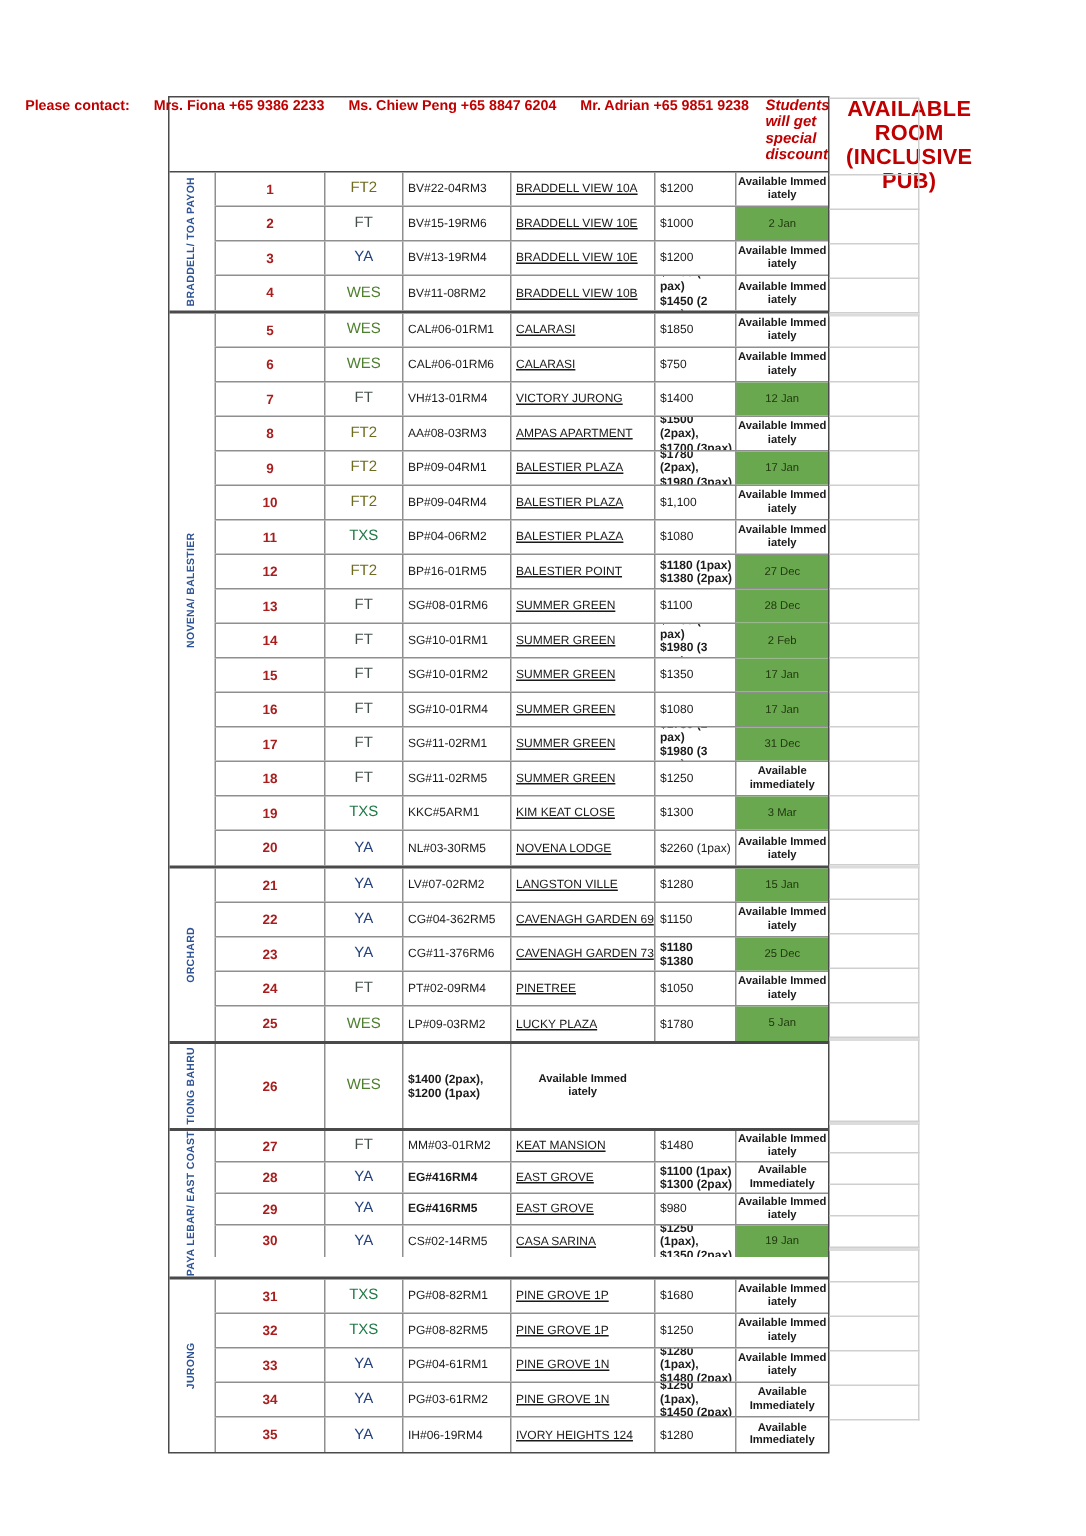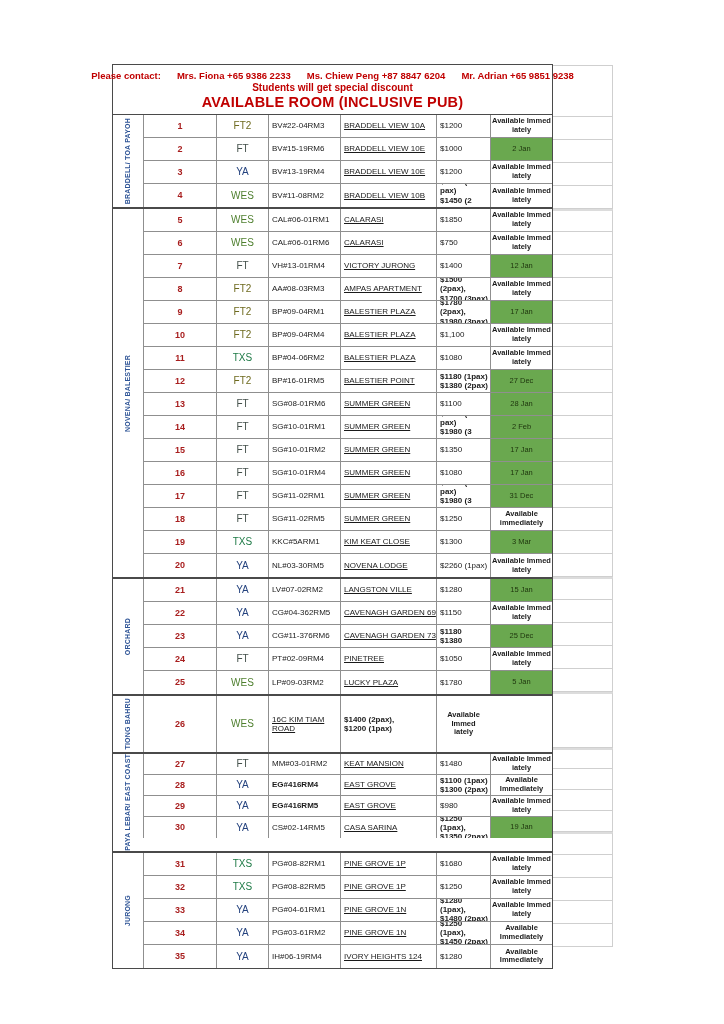--- a/index.html
+++ b/index.html
@@ -8,28 +8,28 @@
     font-family:"Liberation Sans", sans-serif;
     -webkit-font-smoothing:antialiased;
   }
   .sheet{position:absolute;left:112px;top:64px;display:flex;align-items:flex-start;}
   .main-table{
     width:439px;border:1.5px solid #4a4a4a;background:#fff;box-sizing:content-box;
   }
   
   .header-band{
     height:50px;border-bottom:1.5px solid #4a4a4a;box-sizing:border-box;
-    display:flex;flex-direction:column;justify-content:center;gap:1px;
+    display:flex;flex-direction:row;justify-content:center;gap:11px;
   }
   .contact-line{
     display:flex;justify-content:center;gap:16px;
     font-size:9.5px;font-weight:bold;color:var(--accent-red);white-space:nowrap;
   }
   .discount-line{
-    text-align:center;font-size:10px;font-weight:bold;color:var(--accent-red);
+    text-align:left;font-size:10px;font-weight:bold;color:var(--accent-red);font-style:italic;
   }
   .title-line{
     text-align:center;font-size:14.5px;font-weight:bold;color:var(--accent-red);
     letter-spacing:.2px;
   }
   
   .group{display:flex;}
   .group + .group{border-top:2px solid #4a4a4a;}
   .region-cell{
     width:30px;flex:0 0 30px;display:flex;align-items:center;justify-content:center;
@@ -75,21 +75,21 @@
 </style>
 </head>
 <body>
 
 <div class="sheet">
   <div class="main-table" id="main-table">
     <div class="header-band">
       <div class="contact-line">
         <span>Please contact:</span>
         <span>Mrs. Fiona +65 9386 2233</span>
-        <span>Ms. Chiew Peng +87 8847 6204</span>
+        <span>Ms. Chiew Peng +65 8847 6204</span>
         <span>Mr. Adrian +65 9851 9238</span>
       </div>
       <div class="discount-line">Students will get special discount</div>
       <div class="title-line">AVAILABLE ROOM (INCLUSIVE PUB)</div>
     </div>
 
   <div class="group">
         <div class="region-cell">
           <span class="region-label">BRADDELL/ TOA PAYOH</span>
         </div>
@@ -208,21 +208,21 @@
             <div class="cell c-price bold">$1180 (1pax)
 $1380 (2pax)</div>
             <div class="cell c-avail green">27 Dec</div>
           </div>
           <div class="row h23">
             <div class="cell c-num">13</div>
             <div class="cell c-code" style="color: rgb(68, 80, 75);">FT</div>
             <div class="cell c-room">SG#08-01RM6</div>
             <div class="cell c-bldg">SUMMER GREEN</div>
             <div class="cell c-price">$1100</div>
-            <div class="cell c-avail green">28 Jan</div>
+            <div class="cell c-avail green">28 Dec</div>
           </div>
           <div class="row h23">
             <div class="cell c-num">14</div>
             <div class="cell c-code" style="color: rgb(68, 80, 75);">FT</div>
             <div class="cell c-room">SG#10-01RM1</div>
             <div class="cell c-bldg">SUMMER GREEN</div>
             <div class="cell c-price bold">$1780 (2 pax)
 $1980 (3 pax)</div>
             <div class="cell c-avail green">2 Feb</div>
           </div>
@@ -330,21 +330,20 @@
         </div>
       </div>
       <div class="group">
         <div class="region-cell">
           <span class="region-label">TIONG BAHRU</span>
         </div>
         <div class="rows">
           <div class="row h56">
             <div class="cell c-num">26</div>
             <div class="cell c-code" style="color: rgb(78, 127, 46);">WES</div>
-            <div class="cell c-bldg">16C KIM TIAM ROAD</div>
             <div class="cell c-price bold">$1400 (2pax),
 $1200 (1pax)</div>
             <div class="cell c-avail">Available Immed
 iately</div>
           </div>
         </div>
       </div>
       <div class="group">
         <div class="region-cell">
           <span class="region-label">PAYA LEBAR/ EAST COAST</span>

